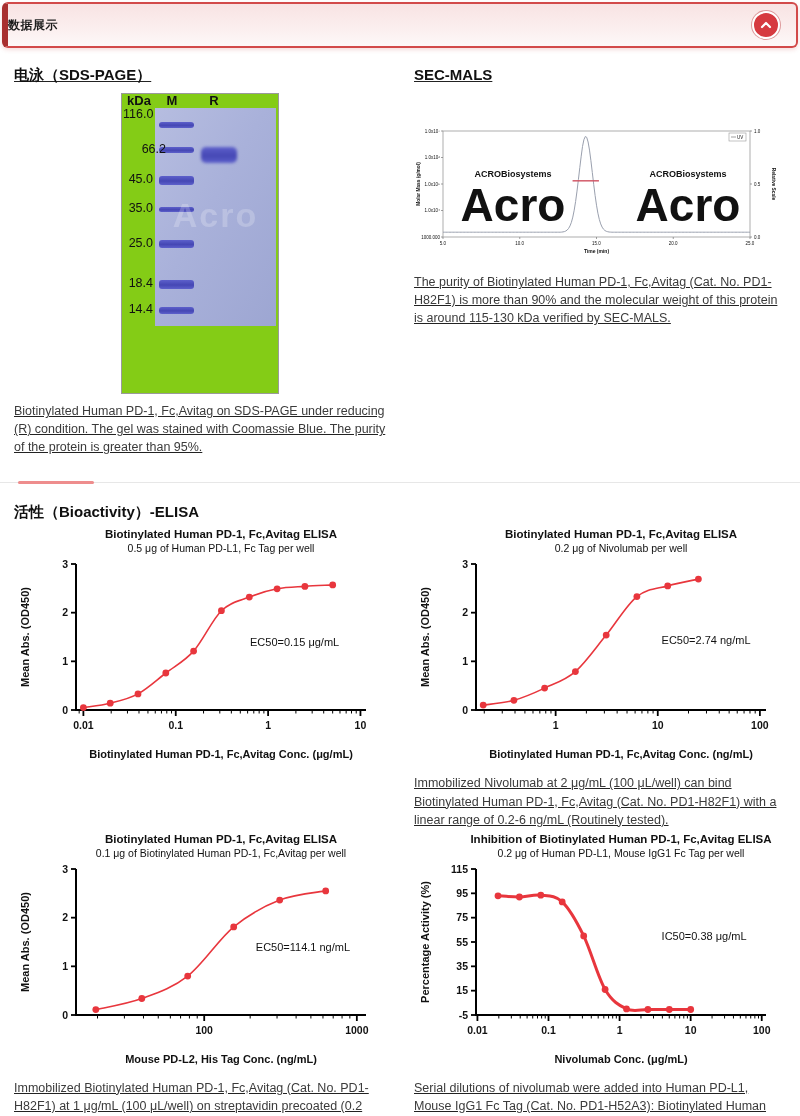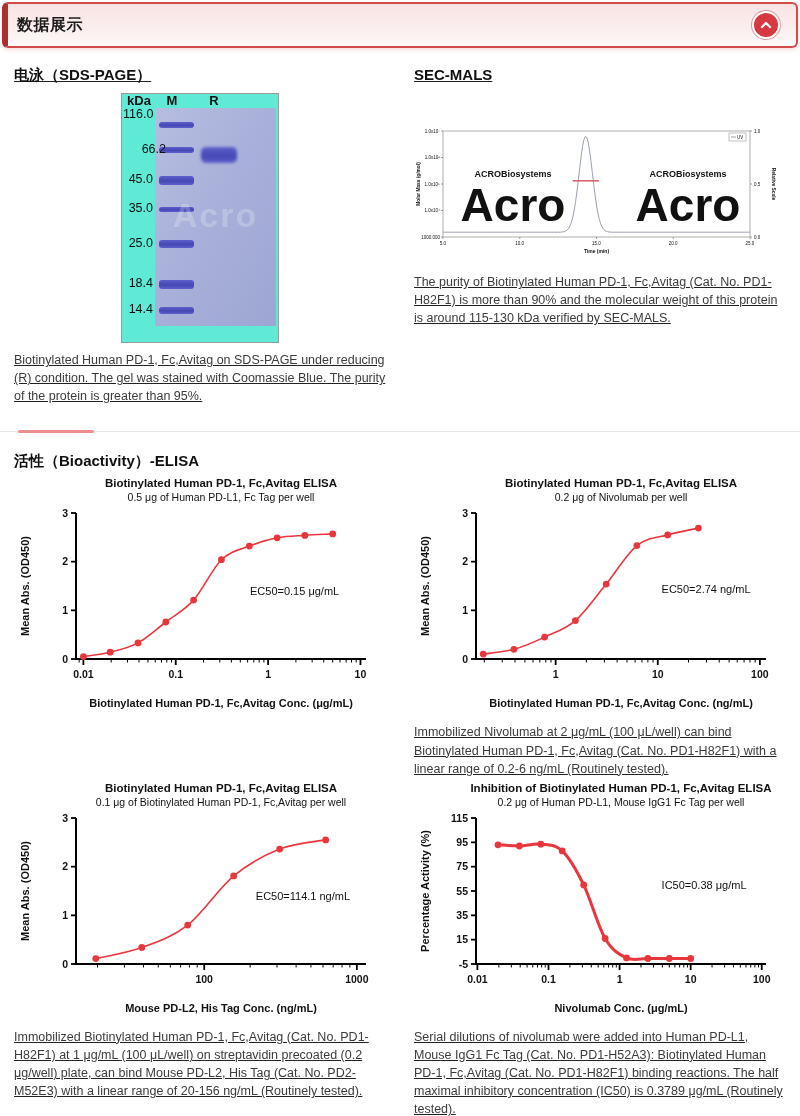--- a/index.html
+++ b/index.html
@@ -1,29 +1,29 @@
 <!DOCTYPE html>
 <html><head>
 <meta charset="utf-8">
 <style>
   html,body{margin:0;padding:0;background:#fff;}
   body{width:800px;height:1116px;overflow:hidden;font-family:"Liberation Sans",sans-serif;color:#222;position:relative;}
   .header-card{position:relative;margin:2px 2px 0 2px;height:42px;border:2px solid #d24a4a;border-left:6px solid #a83030;
     border-radius:6px;background:linear-gradient(180deg,#f8e3e3 0%,#fbeeee 55%,#fdf8f8 100%);
     box-shadow:0 2px 4px rgba(200,70,70,.18);display:flex;align-items:center;}
-  .header-title{font-size:16px;font-weight:bold;color:#1c1c1c;padding-left:9px;letter-spacing:.5px;}
+  .header-title{font-size:12px;font-weight:bold;color:#1c1c1c;padding-left:0;letter-spacing:.5px;}
   .scroll-top{position:absolute;right:16px;top:7px;width:28px;height:28px;border-radius:50%;
     background:#d63a40;border:2px solid #fff;box-shadow:0 0 0 1px #dd9a9c;cursor:pointer;padding:0;
     display:flex;align-items:center;justify-content:center;}
   .grid2{display:grid;grid-template-columns:400px 400px;text-decoration:underline;}
   .cell{padding:0 14px;box-sizing:border-box;}
   h2.colhead{font-size:15px;font-weight:bold;color:#101010;margin:18px 0 8px 0;}
   .caption{font-size:12.5px;line-height:1.45;color:#3b3b3b;margin:8px 0 0 0;max-width:378px;}
   .gel-wrap{display:flex;justify-content:center;}
-  .gel-box{position:relative;width:158px;height:250px;background:#5eead4;border:1px solid #9a9a9a;box-sizing:border-box;}
+  .gel-box{position:relative;width:158px;height:301px;background:#84cc16;border:1px solid #9a9a9a;box-sizing:border-box;}
   .gel-head{position:absolute;top:-1px;font-size:13px;font-weight:600;color:#111;}
   .gel-blue{position:absolute;left:33px;top:14px;width:121px;height:218px;
     background:linear-gradient(120deg,#b6bde0 0%,#a9b1da 45%,#9da6d2 100%);overflow:hidden;}
   .gel-band{position:absolute;border-radius:3px;filter:blur(.7px);
     background:linear-gradient(180deg,#5d60cb,#4547b4 55%,#5d60cb);}
   .gel-marker{position:absolute;font-size:12.5px;font-weight:500;color:#111;width:30px;text-align:right;left:1px;}
   .gel-wm{position:absolute;left:0;top:88px;width:100%;text-align:center;font-size:34px;font-weight:bold;
     color:rgba(255,255,255,.22);letter-spacing:2px;pointer-events:none;}
   .sec-wrap{display:flex;justify-content:center;margin-top:36px;}
   .divider{position:relative;height:1px;background:#e7e7e7;margin:26px 0 0 0;}

